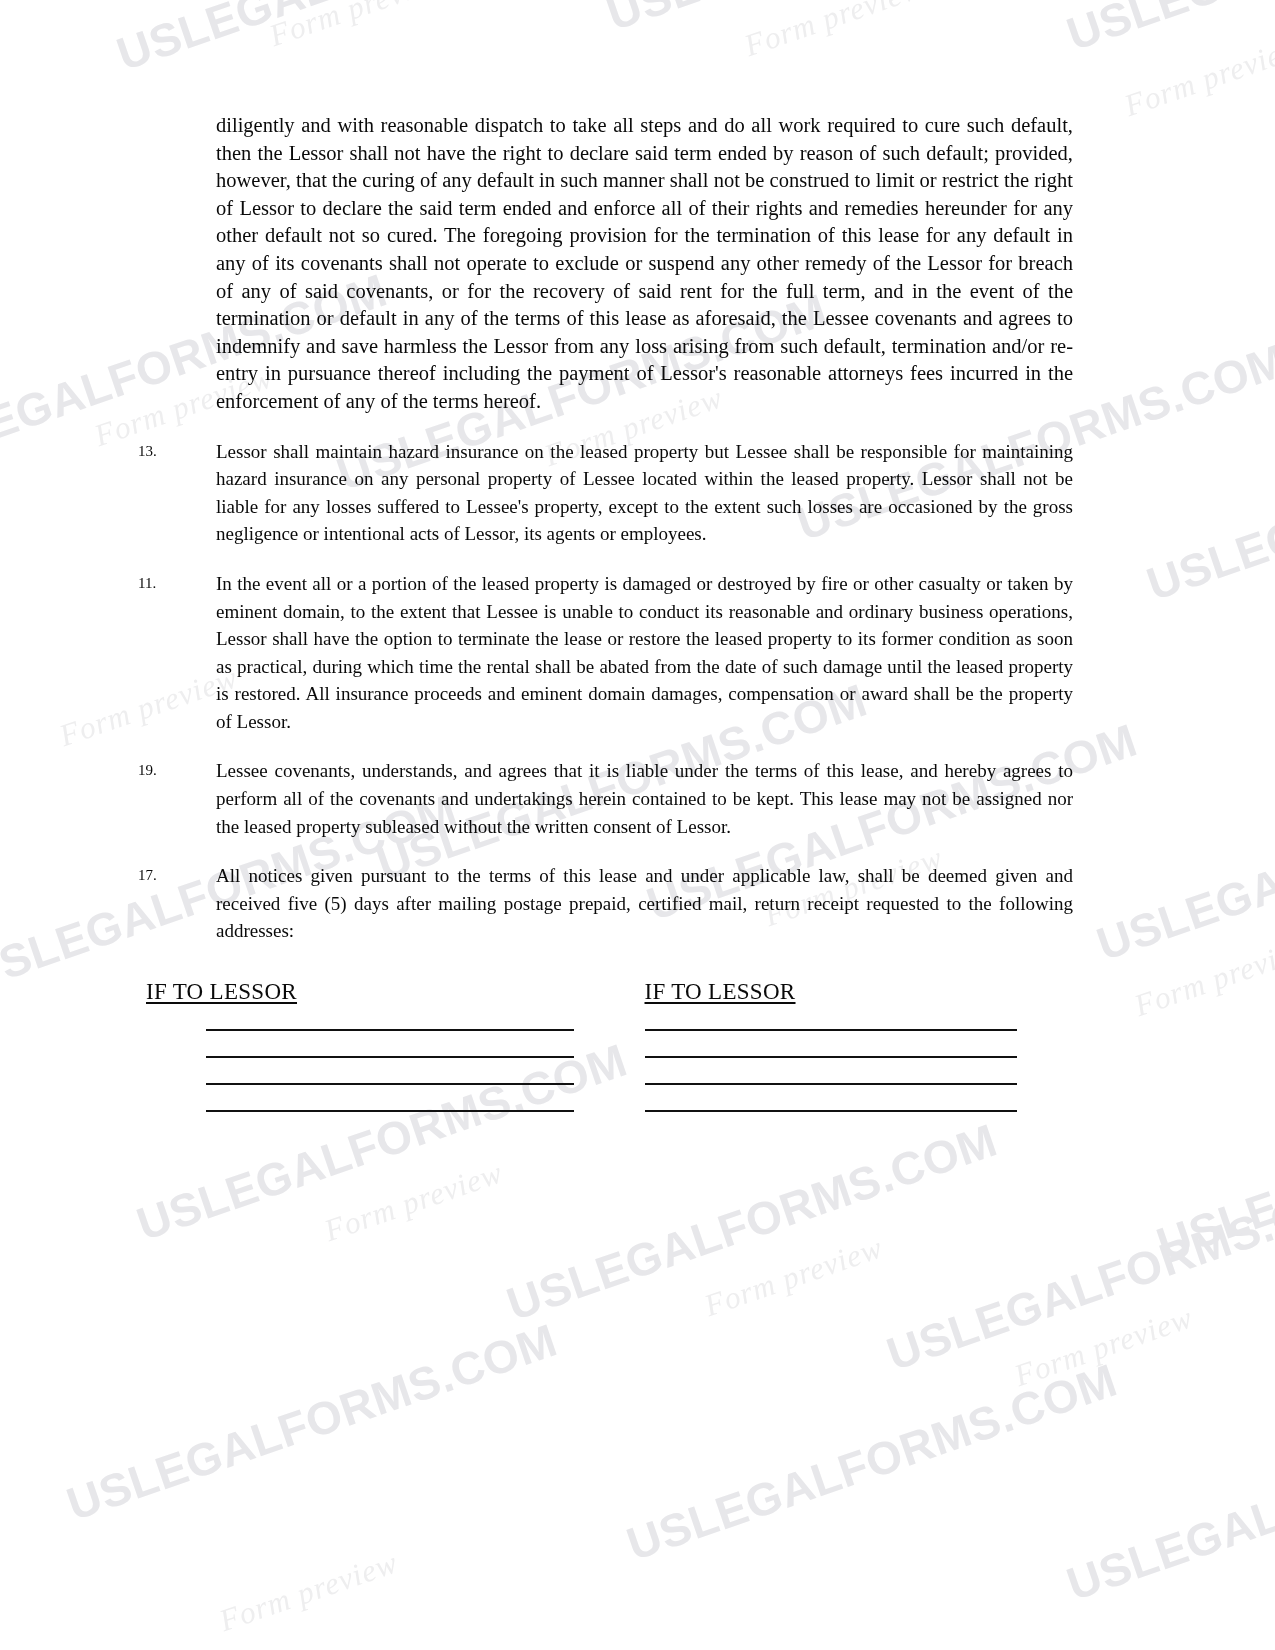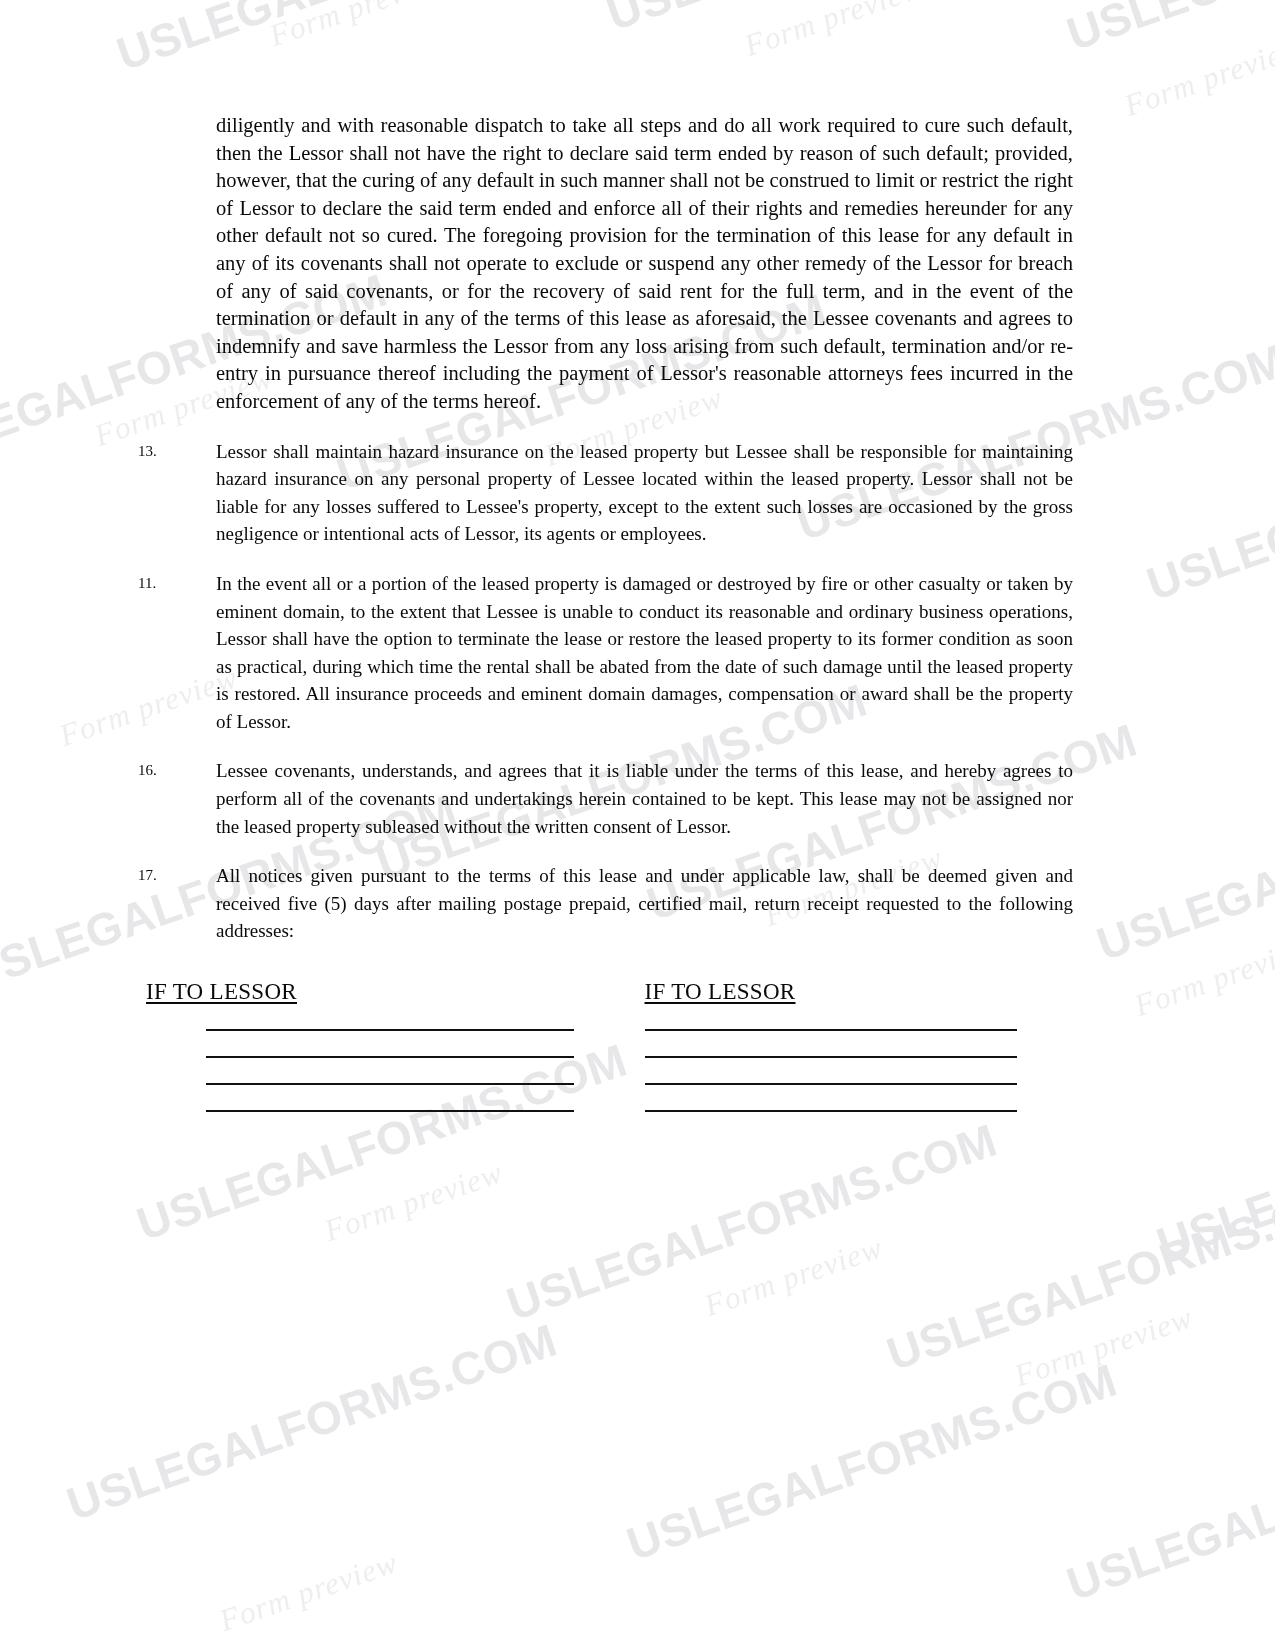--- a/index.html
+++ b/index.html
@@ -195,21 +195,21 @@
         <div class="para-text">Lessor shall maintain hazard insurance on the leased property but Lessee shall be responsible for maintaining hazard insurance on any personal property of Lessee located within the leased property.  Lessor shall not be liable for any losses suffered to Lessee's property, except to the extent such losses are occasioned by the gross negligence or intentional acts of Lessor, its agents or employees.</div>
       </div>
 
       <div class="para">
         <div class="para-num">11.</div>
         <div class="para-text">In the event all or a portion of the leased property is damaged or destroyed by fire or other casualty or taken by eminent domain, to the extent that Lessee is unable to conduct its reasonable and ordinary business operations, Lessor shall have the option to terminate the lease or restore the leased property to its former condition as soon as practical, during which time the rental shall be abated from the date of such damage until the leased property is restored.  All insurance proceeds and eminent domain damages, compensation or award shall be the property of Lessor.</div>
       </div>
 
 
       <div class="para">
-        <div class="para-num">16.</div>
+        <div class="para-num">19.</div>
         <div class="para-text">Lessee covenants, understands, and agrees that it is liable under the terms of this lease, and hereby agrees to perform all of the covenants and undertakings herein contained to be kept.  This lease may not be assigned nor the leased property subleased without the written consent of Lessor.</div>
       </div>
 
       <div class="para">
         <div class="para-num">17.</div>
         <div class="para-text">All notices given pursuant to the terms of this lease and under applicable law, shall be deemed given and received five (5) days after mailing postage prepaid, certified mail, return receipt requested to the following addresses:</div>
       </div>
 
       <div class="address-block">
 

